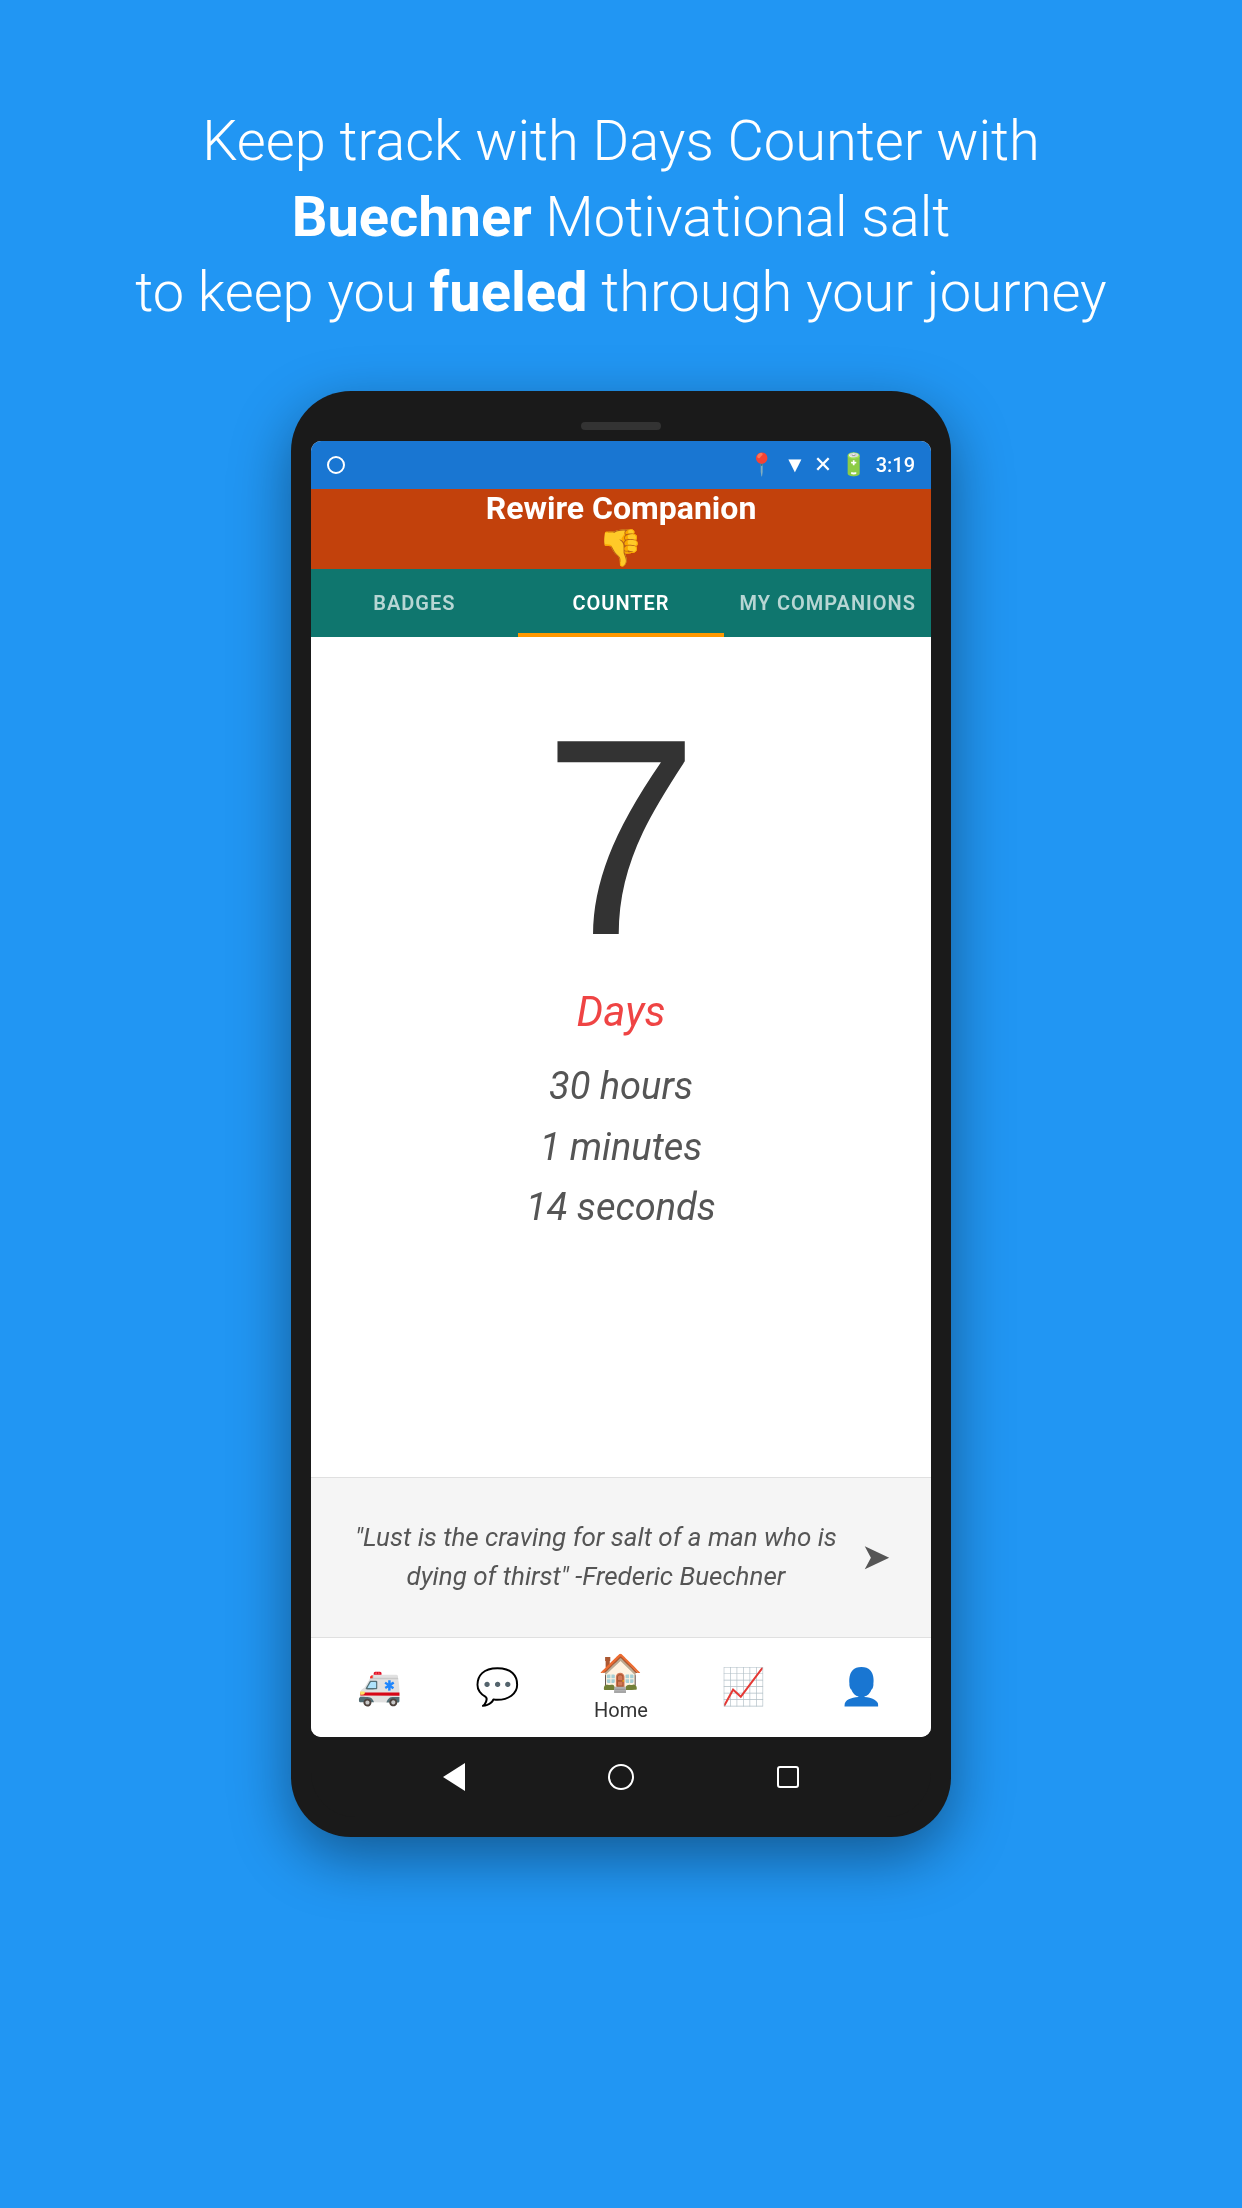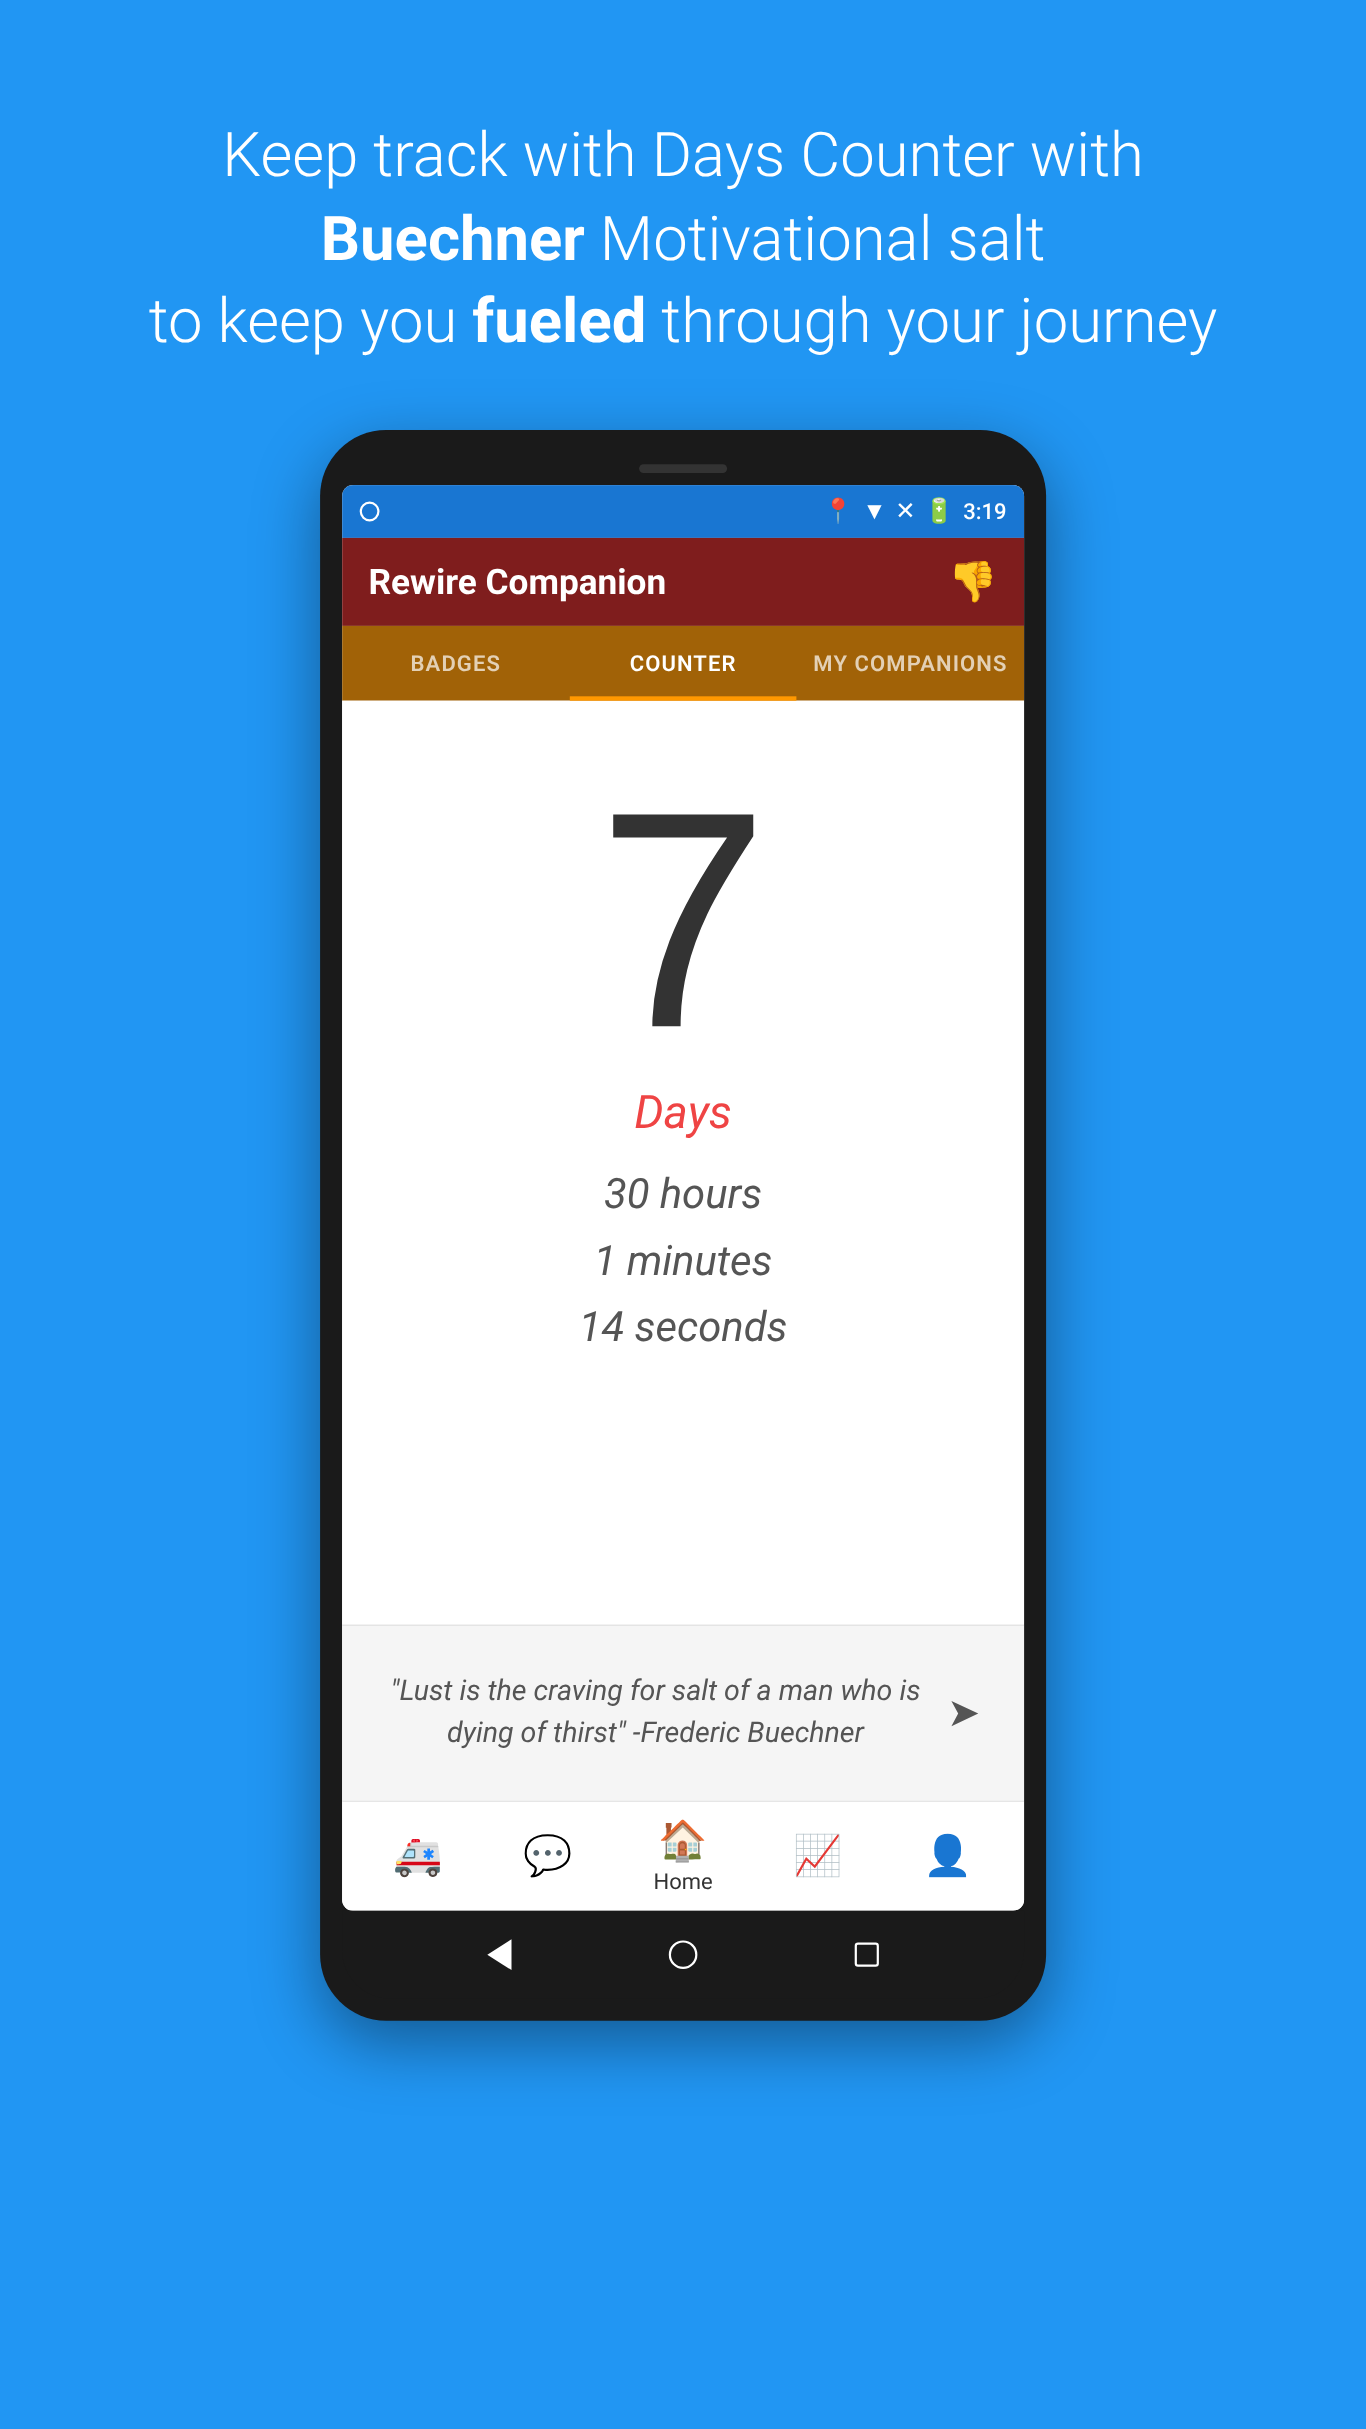--- a/index.html
+++ b/index.html
@@ -87,40 +87,41 @@
       gap: 8px;
       font-size: 22px;
     }
     .status-time {
       font-size: 20px;
       font-weight: 500;
     }
 
     
     .app-bar {
-      background: #7f1d1d;
+      background: #c2410c;
       height: 80px;
       display: flex;
       align-items: center;
       justify-content: space-between;
       padding: 0 24px;
+      flex-direction: column;
     }
     .app-title {
       color: white;
       font-size: 32px;
       font-weight: 700;
     }
     .app-bar-icon {
       color: white;
       font-size: 36px;
     }
 
     
     .tab-bar {
-      background: #a16207;
+      background: #0f766e;
       display: flex;
       align-items: stretch;
       height: 68px;
     }
     .tab-item {
       flex: 1;
       display: flex;
       align-items: center;
       justify-content: center;
       color: rgba(255,255,255,0.7);

